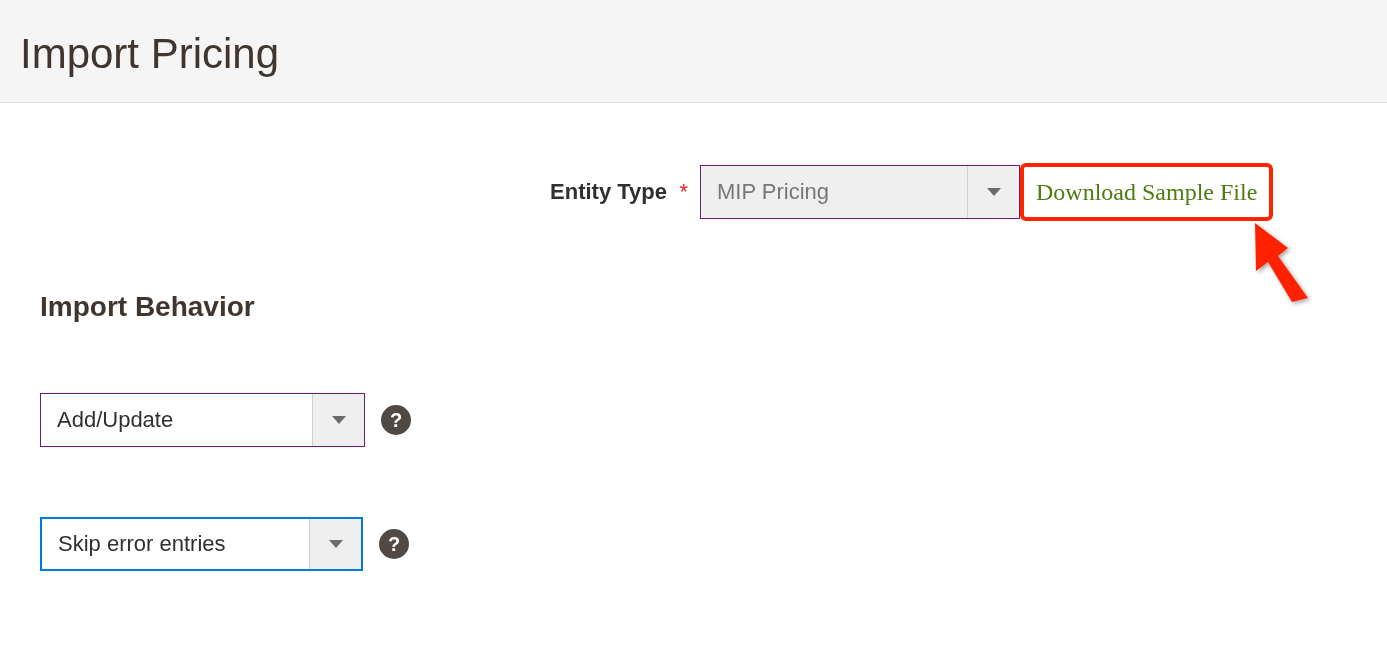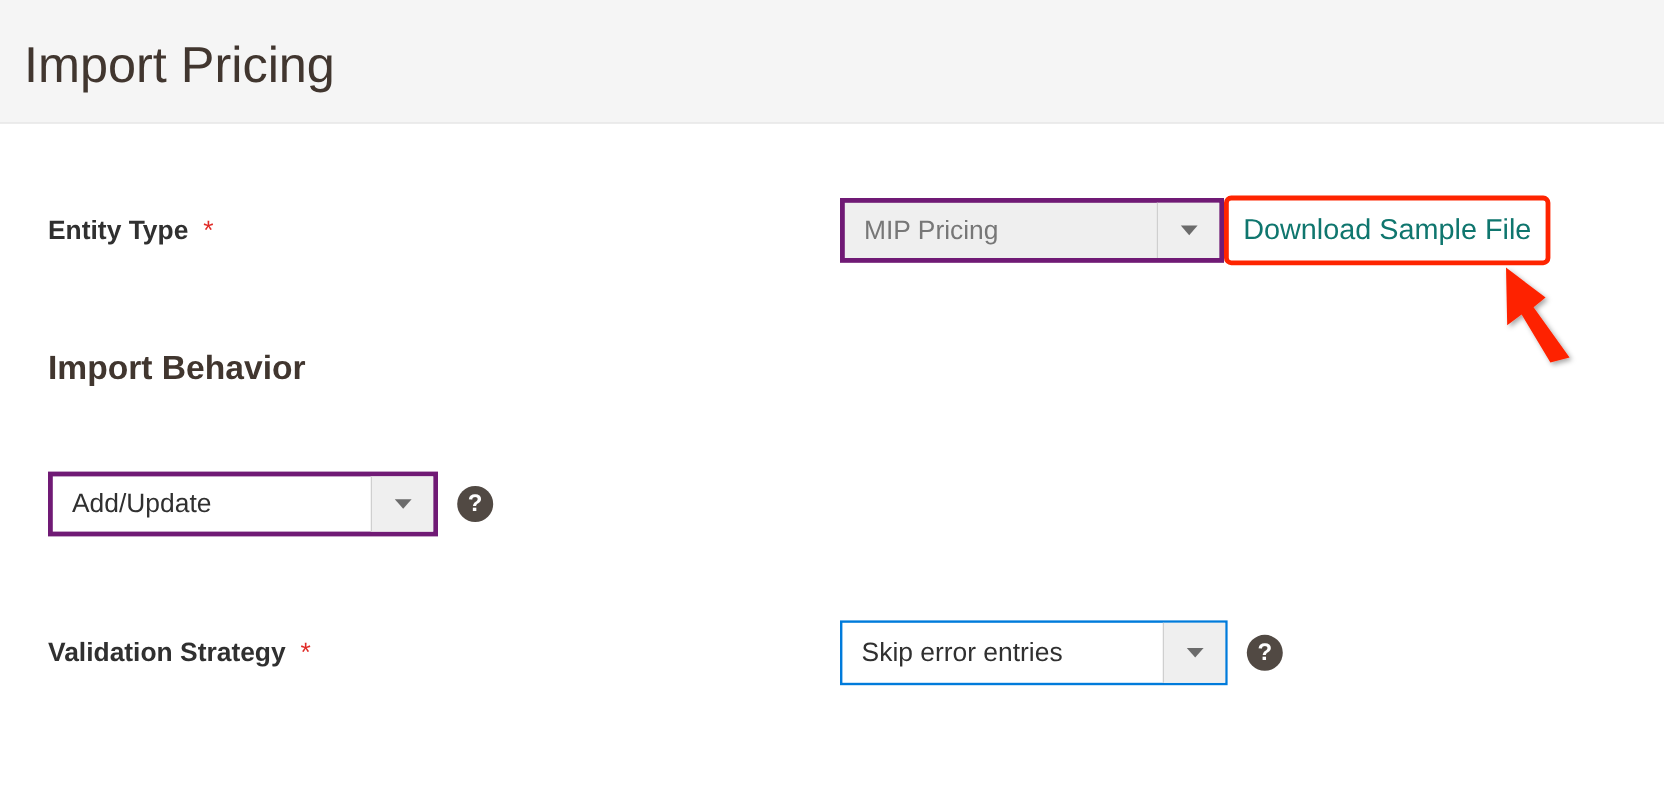--- a/index.html
+++ b/index.html
@@ -30,21 +30,22 @@
       display: flex;
       align-items: center;
       margin-bottom: 70px;
       position: relative;
     }
     .form-row.last-row {
       margin-bottom: 20px;
     }
     .label-col {
       width: 660px;
-      padding-right: 28px;
+      text-align: right;
+      padding-right: 12px;
     }
     .field-label {
       font-size: 22px;
       font-weight: 600;
       color: #303030;
     }
     .required-mark {
       color: #e02b27;
       font-size: 22px;
       margin-left: 8px;
@@ -54,21 +55,21 @@
       display: flex;
       align-items: center;
     }
     .faux-select {
       display: flex;
       align-items: center;
       height: 54px;
       font-size: 22px;
       color: #303030;
       background: #ffffff;
-      border: 4px solid #701a75;
+      border: 1px solid #701a75;
       cursor: pointer;
     }
     .faux-select.disabled {
       background: #efefef;
       color: #777;
       cursor: default;
     }
     .faux-select.focused {
       border: 2px solid #007bdb;
     }
@@ -105,23 +106,24 @@
     .download-link-box {
       border: 4px solid #fe2400;
       padding: 10px 12px;
       margin-left: 0;
       border-radius: 6px;
       display: inline-flex;
       align-items: center;
       height: 58px;
     }
     .download-link {
-      color: #0f766e;
+      color: #4d7c0f;
       font-size: 24px;
       text-decoration: none;
+      font-family: Liberation Serif, serif;
     }
     .section-heading {
       font-size: 28px;
       font-weight: 600;
       color: #41362f;
       margin-bottom: 70px;
     }
     .help-icon {
       width: 30px;
       height: 30px;
@@ -189,24 +191,20 @@
         <span class="text">Add/Update</span>
         <span class="caret-box">
           <span class="caret-down"></span>
         </span>
       </div>
       <span class="help-icon">?</span>
     </div>
   </div>
 
   <div class="form-row last-row">
-    <div class="label-col">
-      <span class="field-label">Validation Strategy</span>
-      <span class="required-mark">*</span>
-    </div>
     <div class="field-col">
       <div class="faux-select mid focused">
         <span class="text">Skip error entries</span>
         <span class="caret-box">
           <span class="caret-down"></span>
         </span>
       </div>
       <span class="help-icon">?</span>
     </div>
   </div>

